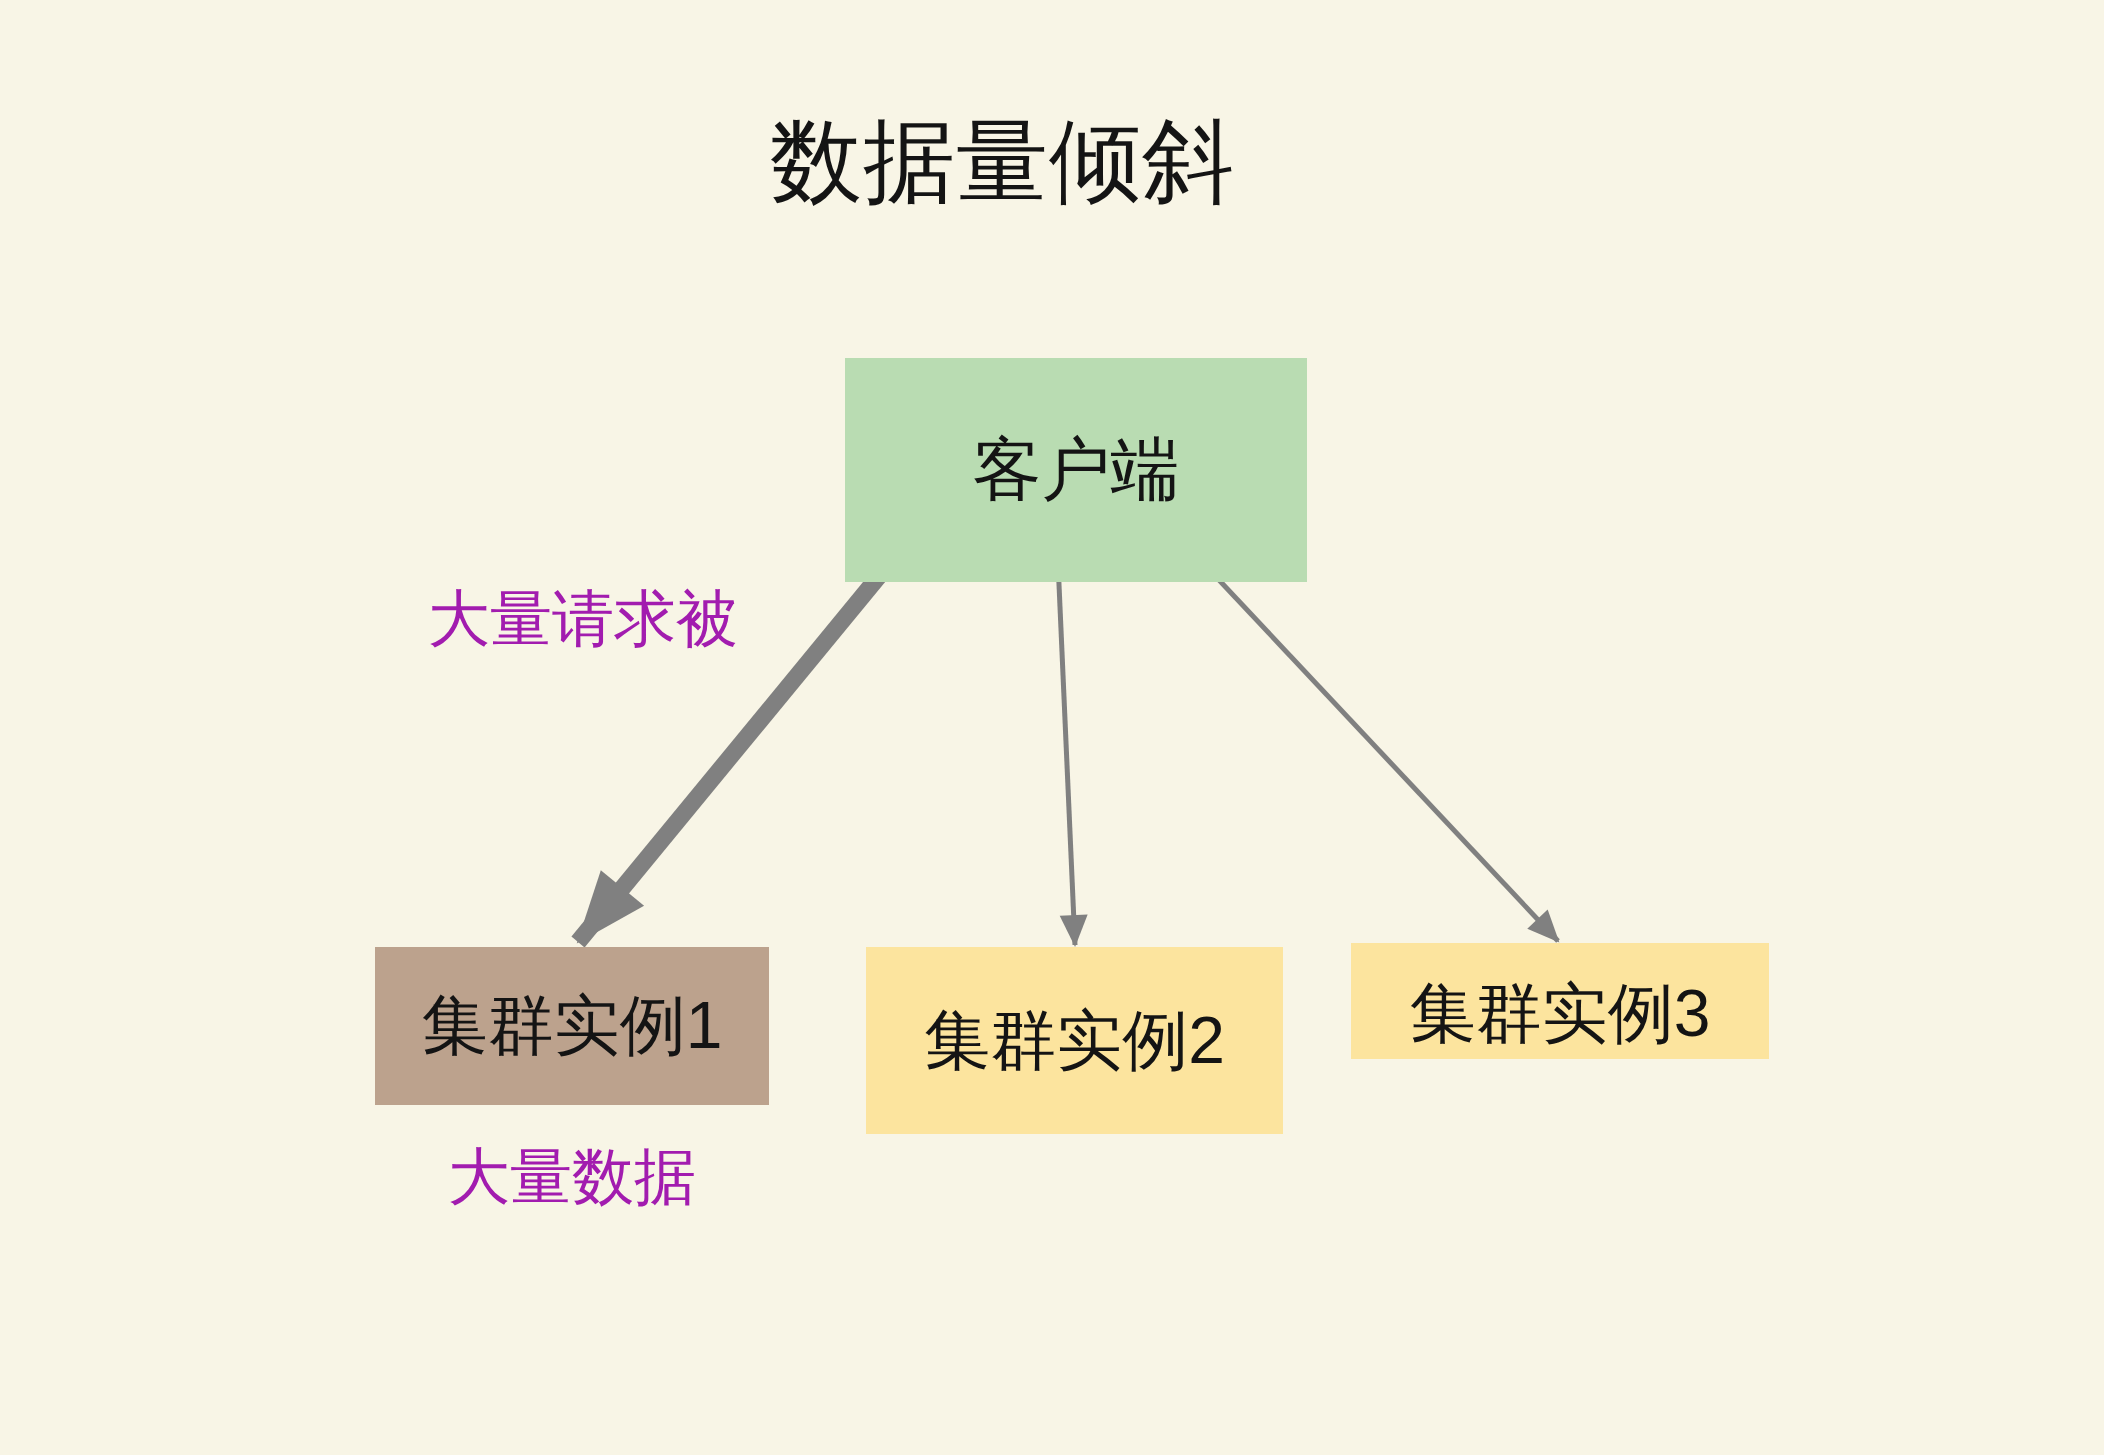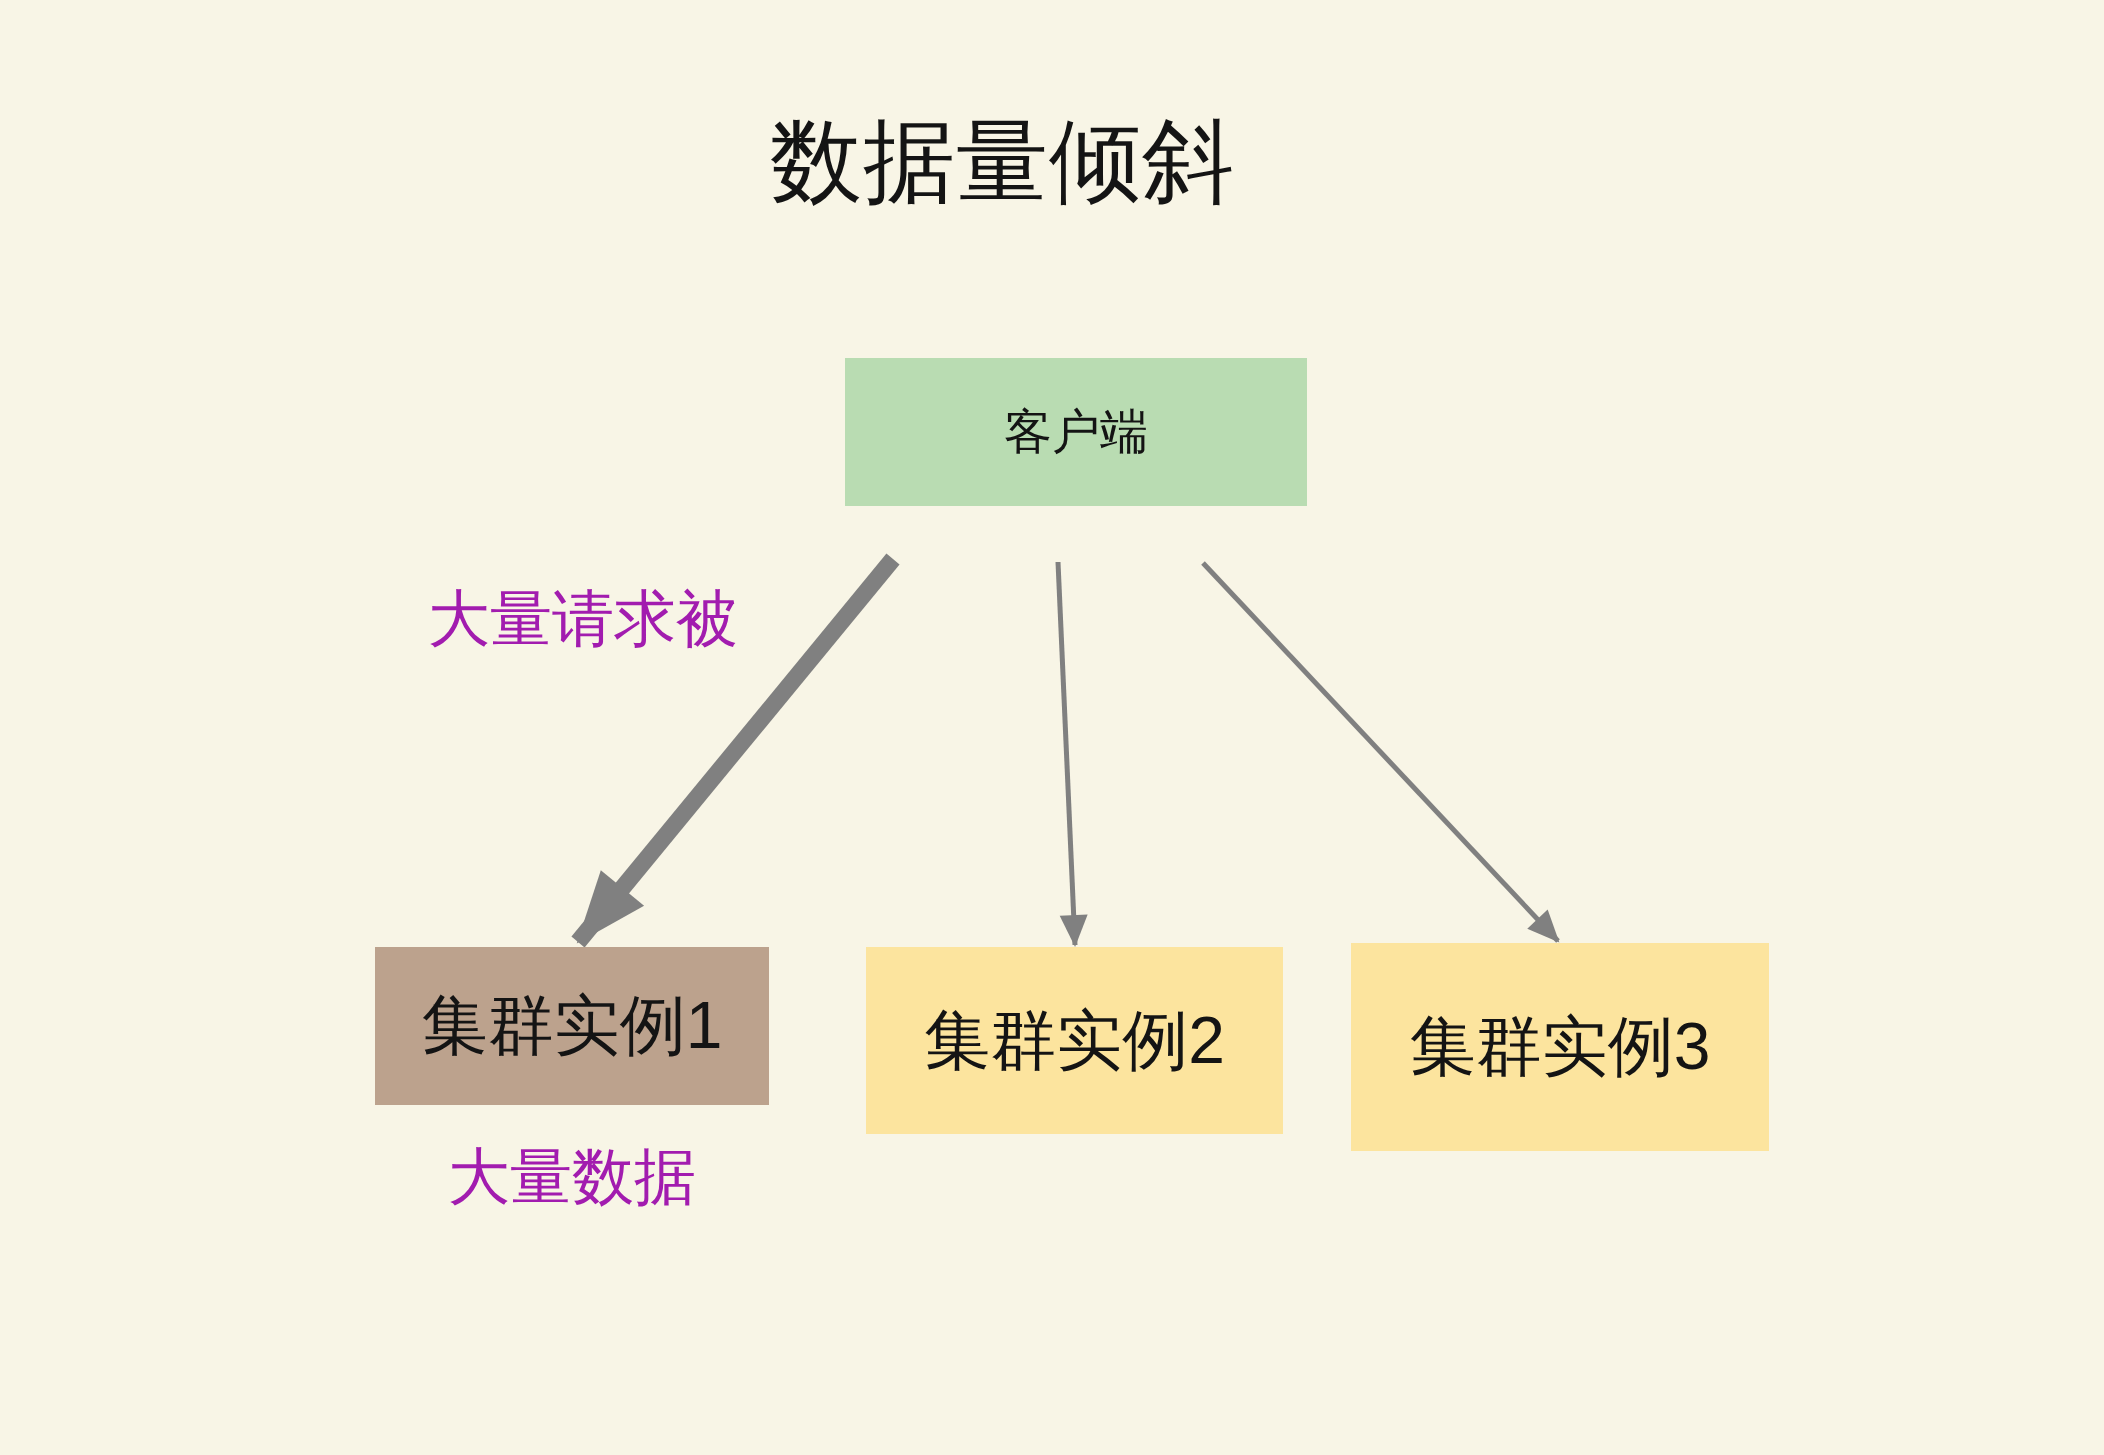--- a/index.html
+++ b/index.html
@@ -36,23 +36,23 @@
     display: flex;
     align-items: center;
     justify-content: center;
     white-space: nowrap;
     font-weight: 400;
   }
   .node-client {
     left: 845px;
     top: 358px;
     width: 462px;
-    height: 148px;
+    height: 224px;
     background: #b9dcb2;
-    font-size: 48px;
+    font-size: 69px;
   }
   .node-instance1 {
     left: 375px;
     top: 947px;
     width: 394px;
     height: 158px;
     background: #bca28d;
     font-size: 66px;
   }
   .node-instance2 {
@@ -60,23 +60,24 @@
     top: 947px;
     width: 417px;
     height: 187px;
     background: #fce49e;
     font-size: 66px;
   }
   .node-instance3 {
     left: 1351px;
     top: 943px;
     width: 418px;
-    height: 208px;
+    height: 116px;
     background: #fce49e;
     font-size: 66px;
+    align-items: flex-end;
   }
   .note {
     position: absolute;
     font-size: 62px;
     line-height: 82px;
     color: #a21caf;
     white-space: nowrap;
     margin-left: 40px;
   }
   .note-requests {

